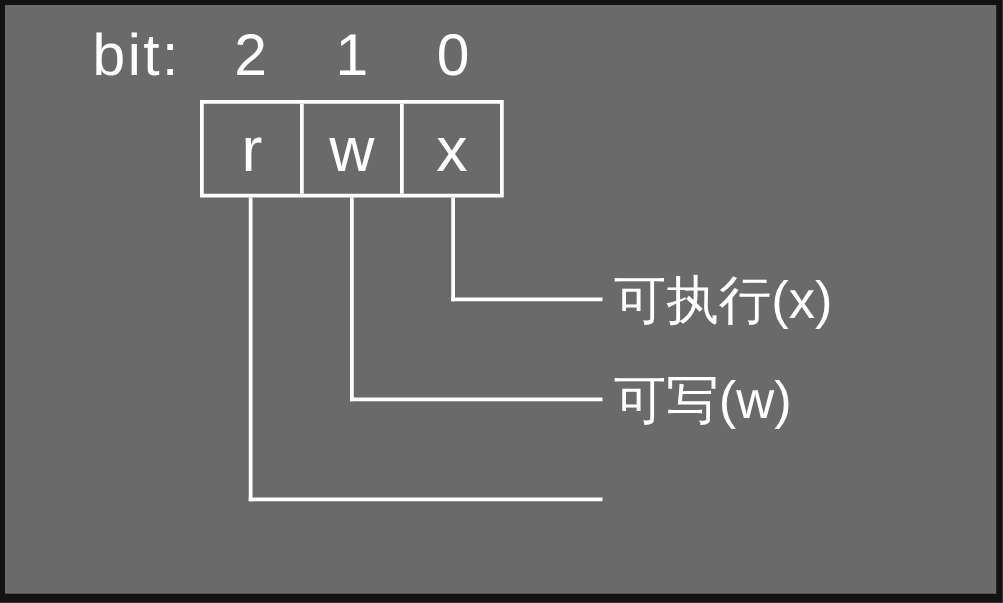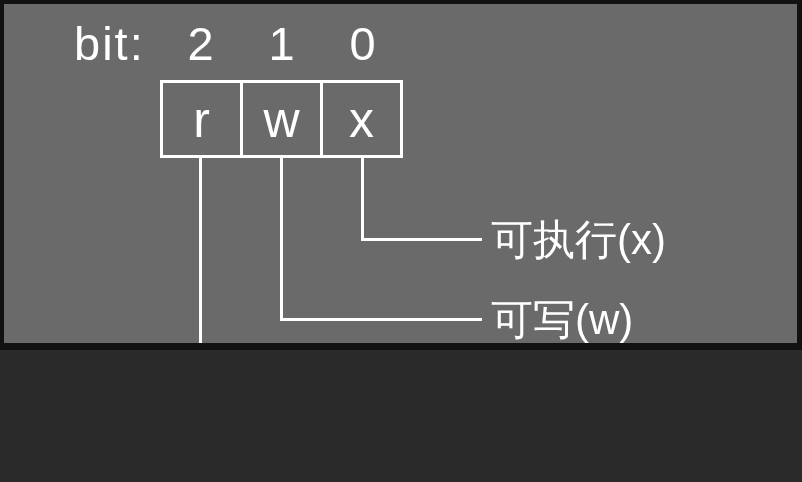--- a/index.html
+++ b/index.html
@@ -3,21 +3,21 @@
 <meta charset="utf-8">
 <style>
   html, body {
     margin: 0;
     padding: 0;
     background: #2a2a2a;
   }
   .frame {
     position: relative;
     width: 802px;
-    height: 350px;
+    height: 482px;
     box-sizing: border-box;
     background: var(--background, #6a6a6a);
     border-style: solid;
     border-color: var(--border, #121212);
     border-width: 4px 5px 7px 4px;
     font-family: "Liberation Sans", "DejaVu Sans", sans-serif;
     color: var(--foreground, #ffffff);
     overflow: hidden;
   }
   

